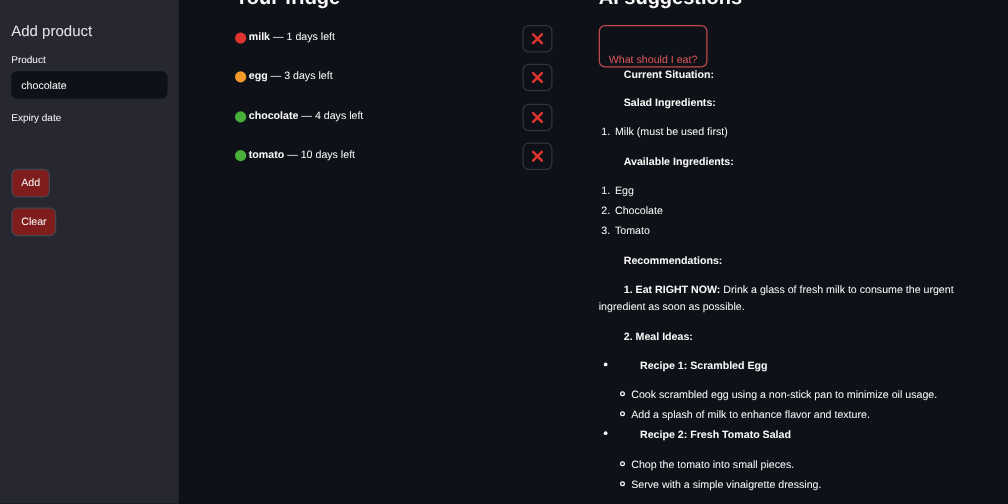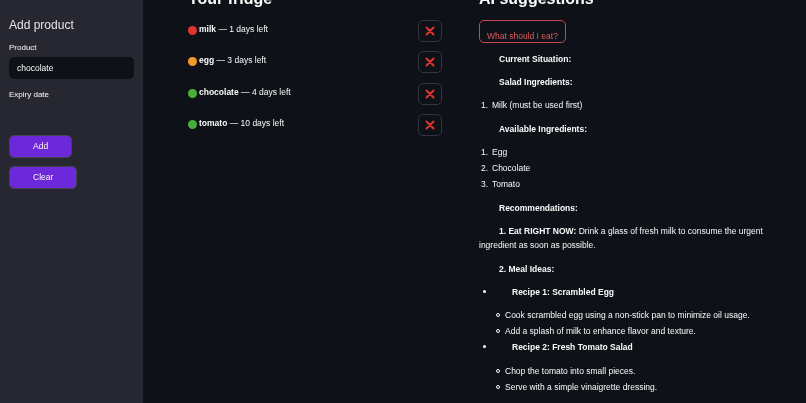--- a/index.html
+++ b/index.html
@@ -3,33 +3,33 @@
 <meta charset="utf-8">
 <style>
   * { box-sizing: border-box; margin: 0; padding: 0; }
   html, body { width: 806px; height: 403px; overflow: hidden; background: #0e1117; }
   body { font-family: "Liberation Sans", "DejaVu Sans", sans-serif; color: #fafafa; position: relative; }
 
   .sidebar { position: absolute; left: 0; top: 0; width: 143px; height: 403px; background: #262730; padding: 0 9px; }
   .sidebar h2 { position: absolute; top: 18px; left: 9px; font-size: 12px; font-weight: normal; color: #e5e5e5; }
   .field-label { position: absolute; left: 9px; font-size: 8px; color: #fafafa; }
   .field-input { position: absolute; left: 9px; width: 125px; height: 22px; background: #0e1117; border-radius: 5px; font-size: 8.5px; color: #fafafa; padding: 0 8px; line-height: 22px; border: none; font-family: "Liberation Sans", sans-serif; }
-  .sb-btn { position: absolute; left: 9px; height: 23px; background: #6d28d9; border: 1px solid #44464f; border-radius: 5px; font-size: 8.5px; color: #fafafa; padding: 0 23px; line-height: 21px; font-family: "Liberation Sans", sans-serif; }
+  .sb-btn { position: absolute; left: 9px; height: 23px; background: #7f1d1d; border: 1px solid #44464f; border-radius: 5px; font-size: 8.5px; color: #fafafa; padding: 0 7px; line-height: 21px; font-family: "Liberation Sans", sans-serif; }
 
   .fridge { position: absolute; left: 188px; top: 0; width: 260px; }
   .section-title { position: absolute; top: -10px; font-size: 16px; font-weight: bold; color: #fafafa; }
   .fridge-item { position: absolute; left: 0; width: 256px; height: 24px; }
   .fridge-item .dot { position: absolute; left: 0; top: 6px; width: 9px; height: 9px; border-radius: 50%; }
   .fridge-item .text { position: absolute; left: 11px; top: 4px; font-size: 8.5px; color: #fafafa; white-space: nowrap; }
   .fridge-item .text b { font-weight: bold; }
   .del-btn { position: absolute; left: 230px; top: 0; width: 24px; height: 22px; border: 1px solid #33353d; border-radius: 5px; background: #0e1117; display: flex; align-items: center; justify-content: center; }
   .del-btn svg { width: 10px; height: 10px; }
 
   .ai { position: absolute; left: 479px; top: 0; width: 300px; font-size: 8.5px; color: #fafafa; }
-  .ai-btn { position: absolute; left: 0; top: 20px; height: 23px; border: 1px solid #c04a4f; border-radius: 5px; background: #0e1117; color: #e2595e; font-size: 8.5px; padding: 5px 7px; line-height: 21px; font-family: "Liberation Sans", sans-serif; }
+  .ai-btn { position: absolute; left: 0; top: 20px; height: 23px; border: 1px solid #c04a4f; border-radius: 5px; background: #0e1117; color: #e2595e; font-size: 8.5px; padding: 16px 7px; line-height: 21px; font-family: "Liberation Sans", sans-serif; }
   .ln { position: absolute; left: 0; white-space: nowrap; }
   .b { font-weight: bold; margin-left: 20px; }
   .num { position: absolute; left: 2px; }
   .numtext { position: absolute; left: 13px; text-align: right; }
   .bullet { position: absolute; left: 4px; top: 3px; width: 3px; height: 3px; border-radius: 50%; background: #fafafa; }
   .circle { position: absolute; left: 17px; top: 3px; width: 4px; height: 4px; border-radius: 50%; border: 0.8px solid #fafafa; }
 </style>
 </head>
 <body>
 

